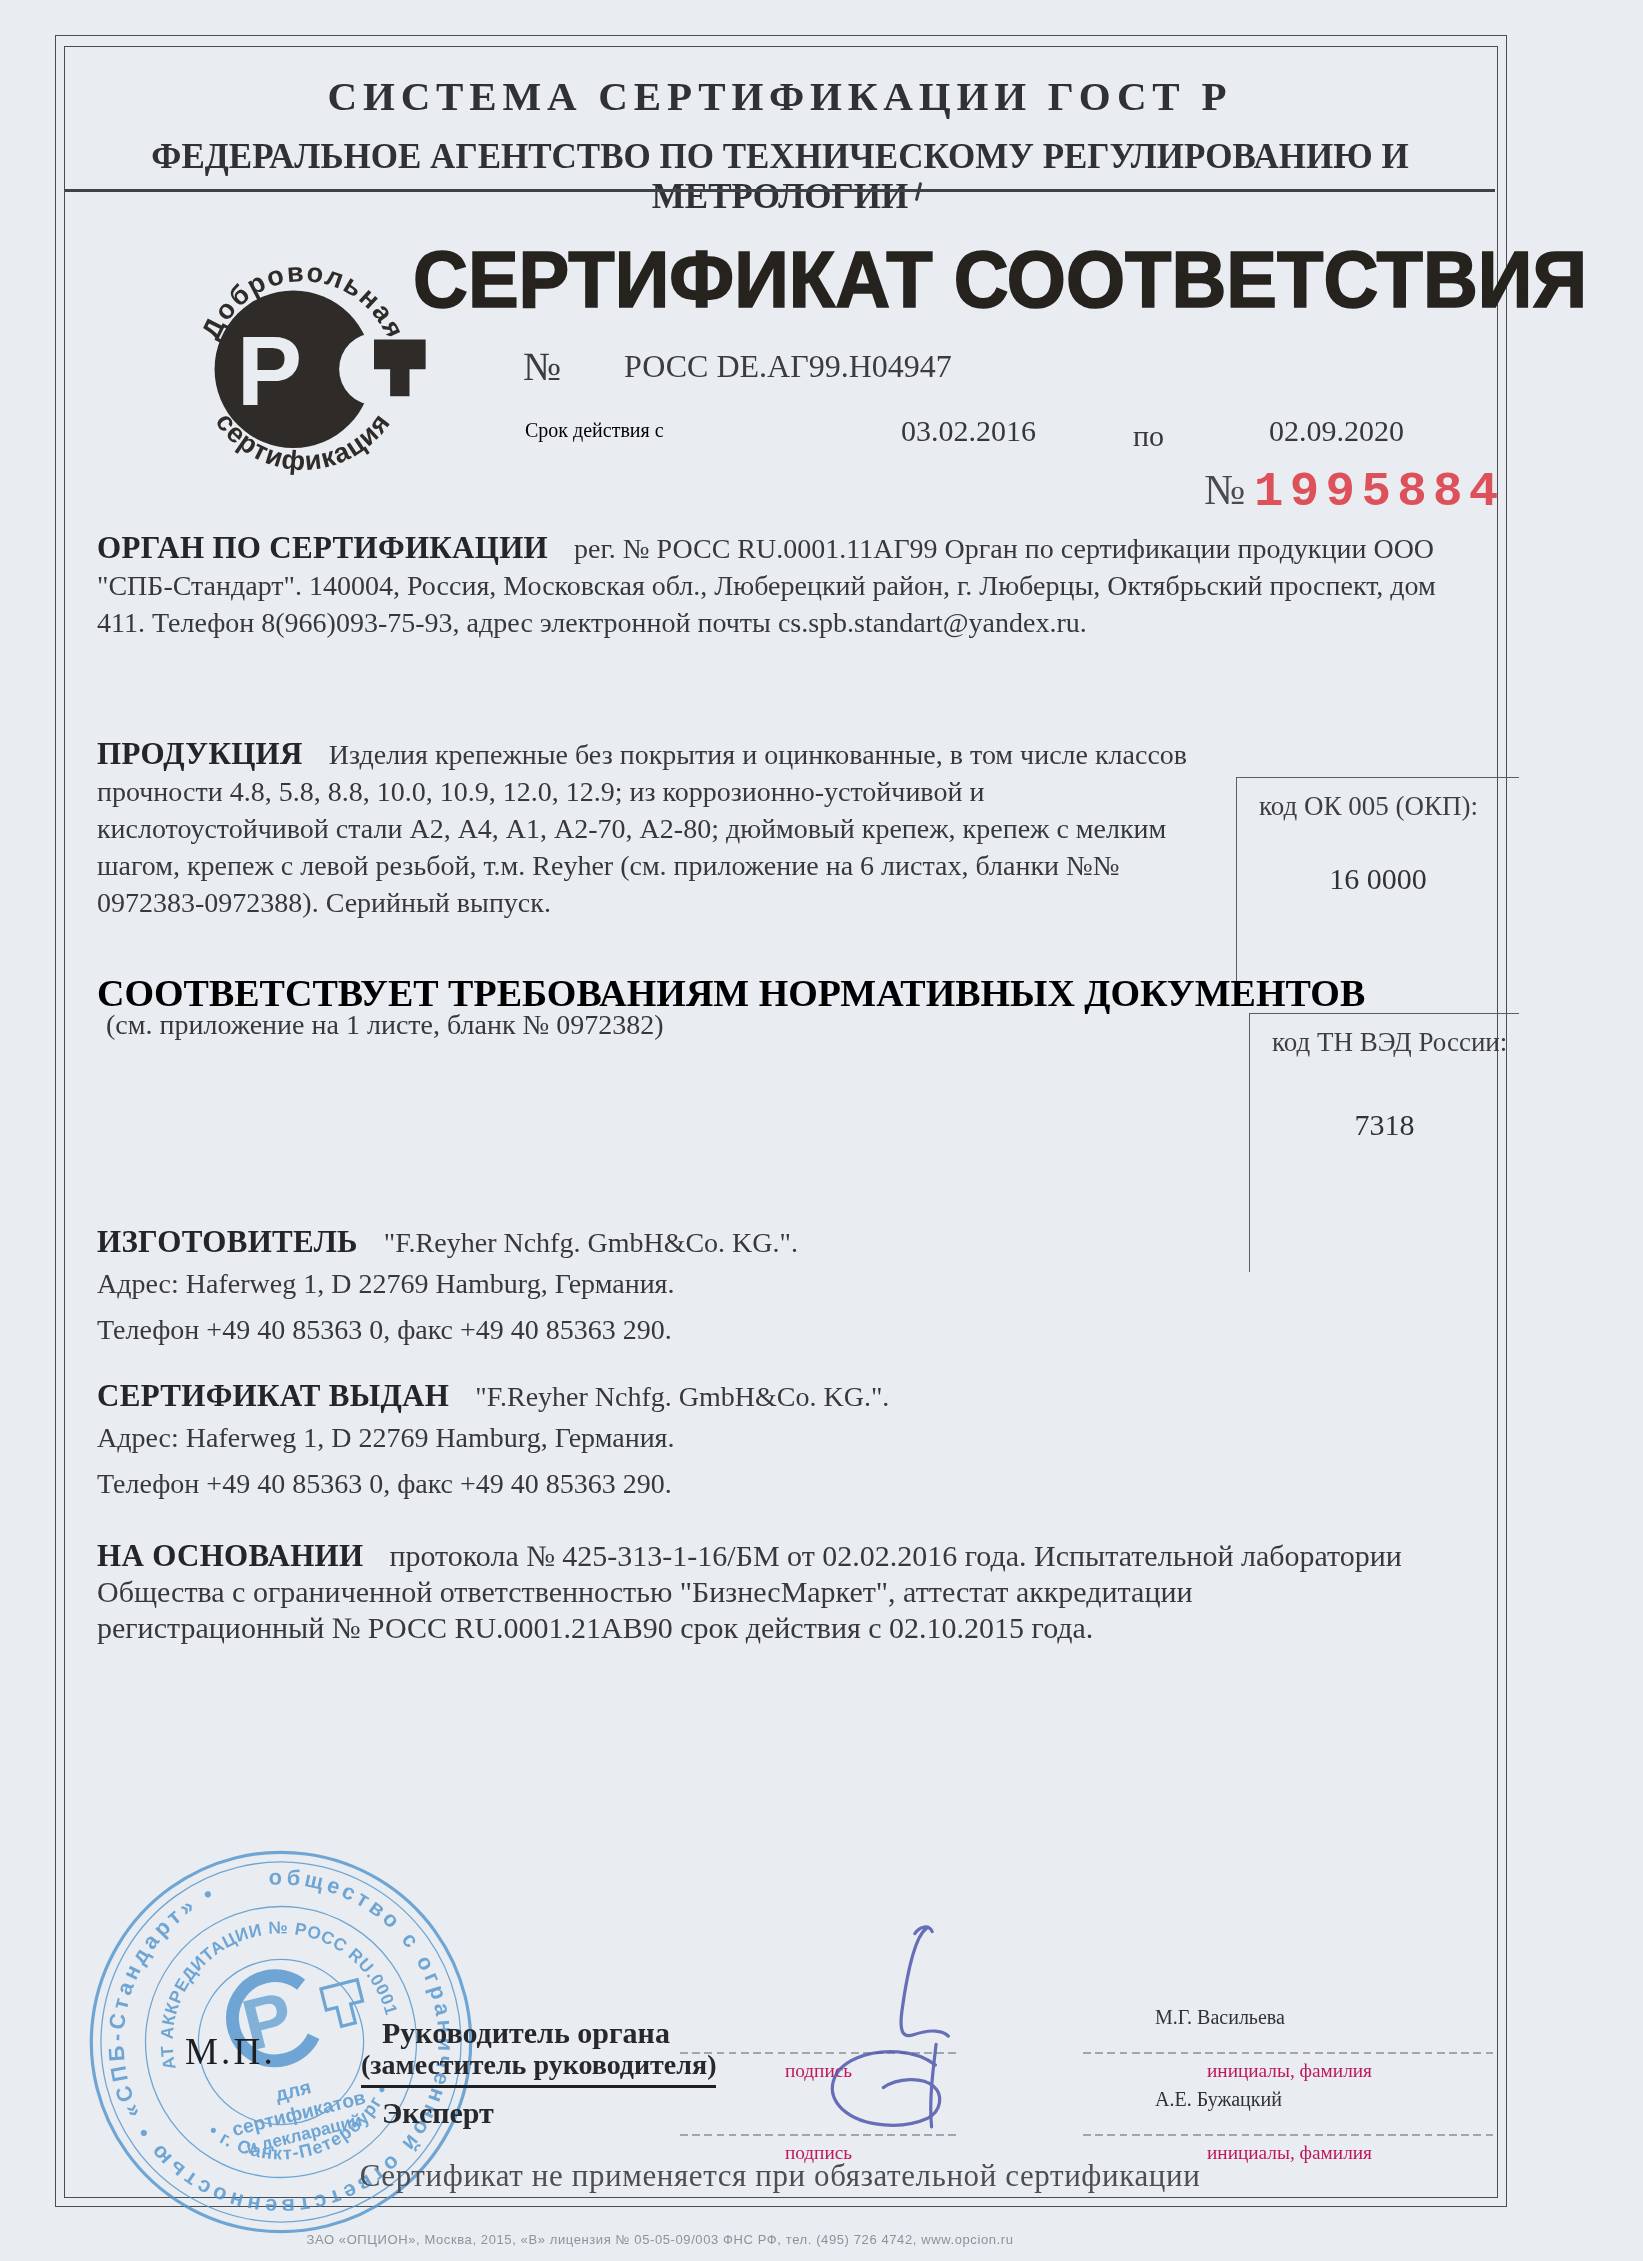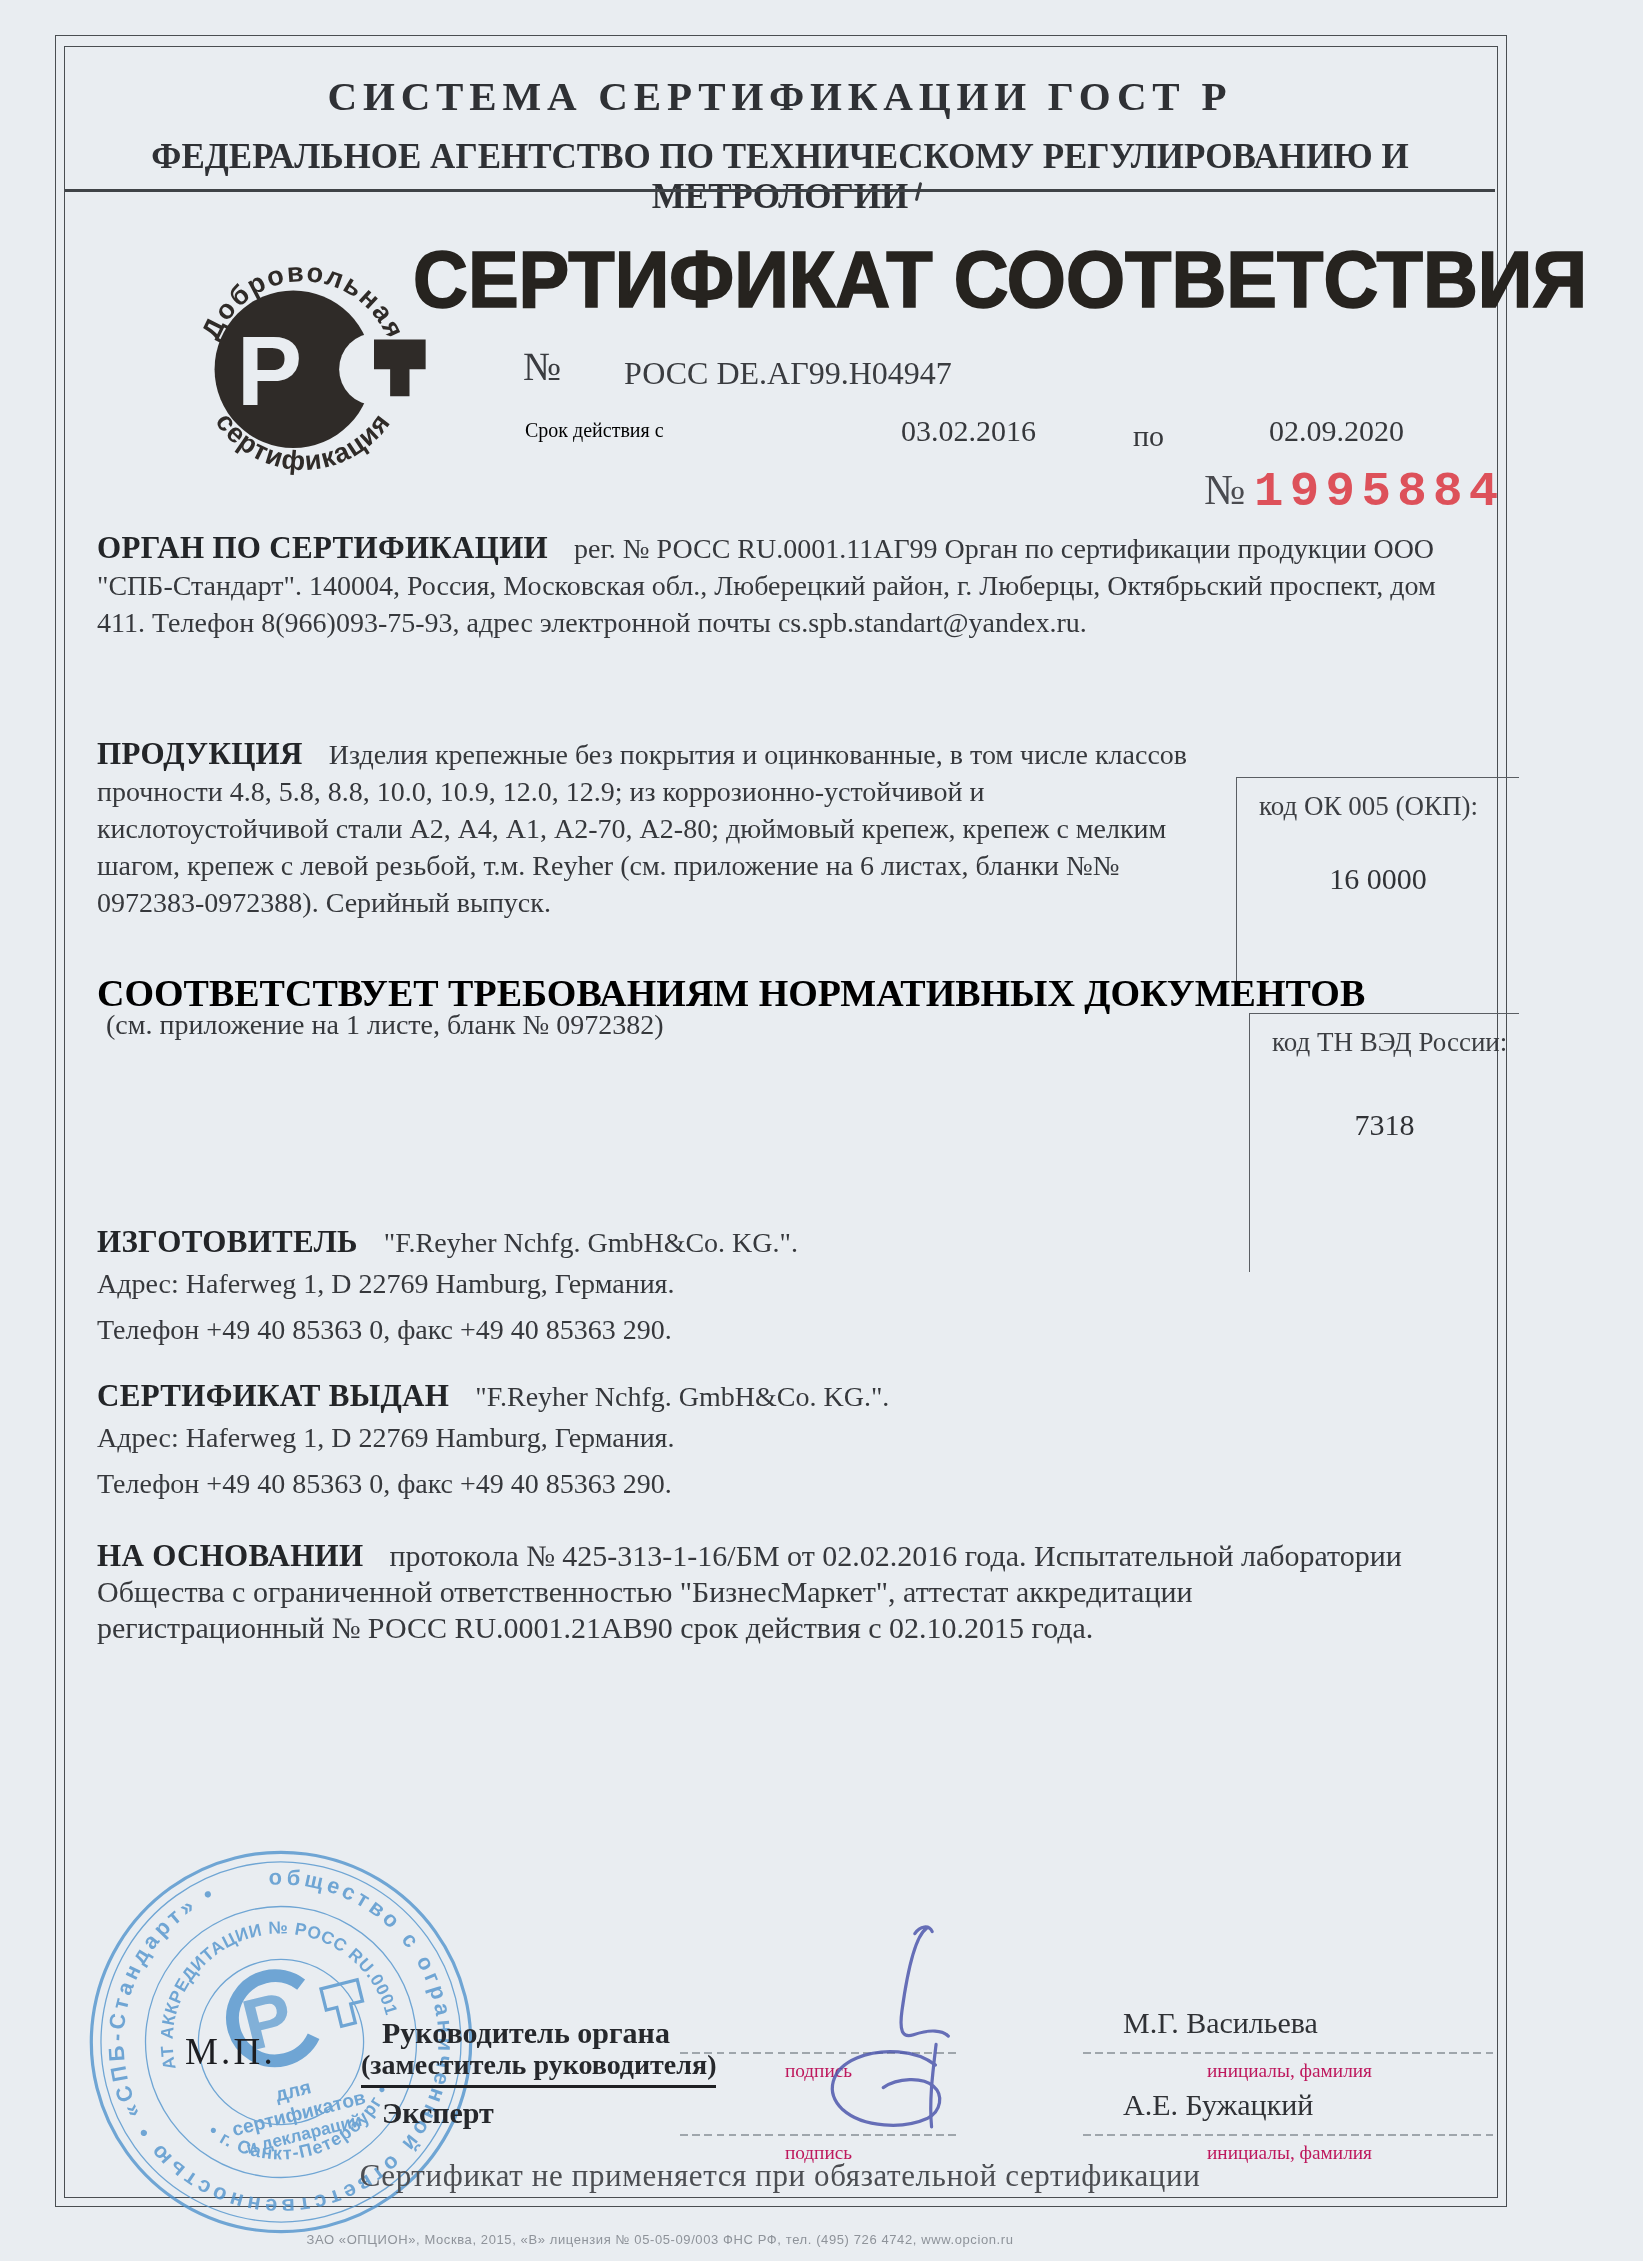--- a/index.html
+++ b/index.html
@@ -19,21 +19,21 @@
   .sectext{font-size:28px;line-height:37px;color:#36383c;}
   .para{position:absolute;font-size:28px;line-height:37px;color:#36383c;}
   .codebox{position:absolute;border-top:1.9px solid #5a5e63;border-left:1.9px solid #5a5e63;margin-left:21px;}
   .codebox .lab{font-size:27px;color:#3c3e42;padding:13px 0 0 22px;}
   .codebox .val{font-size:30px;color:#303236;text-align:center;}
   .red-num{font-family:"Liberation Mono",monospace;font-weight:700;font-size:49px;
            color:#dd515a;letter-spacing:6.4px;}
   .blank-no-label{font-size:43px;color:#4a4b50;}
   .role{font-weight:700;font-size:30px;color:#26282c;}
   .role-sub{font-weight:700;font-size:28px;color:#26282c;border-bottom:3.9px solid #1e2023;padding-bottom:3.9px;}
-  .sig-name{font-size:30px;color:#303236;}
+  .sig-name{font-size:20px;color:#303236;margin-left:32px;}
   .cap{font-size:19.3px;color:#be185d;}
   .dash{position:absolute;height:1.9px;background:repeating-linear-gradient(90deg,#9fa6ac 0 7.7px,transparent 7.7px 12.2px);}
   .mp{font-size:37px;letter-spacing:3.2px;color:#1d1e22;}
   .bottom-note{font-size:31px;color:#4c4e52;letter-spacing:0.6px;text-align:center;}
   .footer{font-family:"Liberation Sans",sans-serif;font-size:13px;color:#8e939a;text-align:center;letter-spacing:0.6px;}
   svg text{font-family:"Liberation Sans",sans-serif;}
   .penmark{position:absolute;width:2.6px;height:19.3px;background:#3a3c40;transform:rotate(14deg);border-radius:1.3px;}
 </style>
 </head>
 <body>
@@ -62,21 +62,21 @@
     <text x="168" y="284" font-size="152" font-weight="700" fill="#e9edf1" text-anchor="middle">Р</text>
     <path d="M330,182 h80 v46 h-25 v42 h-30 v-42 h-25 z" fill="#2f2b28"></path>
     <text font-size="42" font-weight="700" fill="#2f2b28" letter-spacing="2">
       <textPath href="#logoArcBottom" startOffset="50%" text-anchor="middle">сертификация</textPath>
     </text>
   </svg>
 
   <div class="abs doc-title" style="left:413px;top:233px;width:1083px;">СЕРТИФИКАТ СООТВЕТСТВИЯ</div>
 
   <span class="abs nosign" style="left:523px;top:343px;">№</span>
-  <span class="abs serif-lg" style="left:624px;top:348px;margin-top:7px;">РОСС DE.АГ99.Н04947</span>
+  <span class="abs serif-lg" style="left:624px;top:348px;">РОСС DE.АГ99.Н04947</span>
 
   <span class="abs" style="left:525px;top:419px;font-size:20px;color:#000000;">Срок действия с</span>
   <span class="abs" style="left:901px;top:414px;font-size:30px;color:#36383c;">03.02.2016</span>
   <span class="abs" style="left:1133px;top:419px;font-size:30px;color:#36383c;">по</span>
   <span class="abs" style="left:1269px;top:414px;font-size:30px;color:#36383c;">02.09.2020</span>
 
   <span class="abs blank-no-label" style="left:1204px;top:465px;">№</span>
   <span class="abs red-num" style="left:1254px;top:464px;">1995884</span>
 
   <div class="para" style="left:97px;top:529px;width:1392px;">

